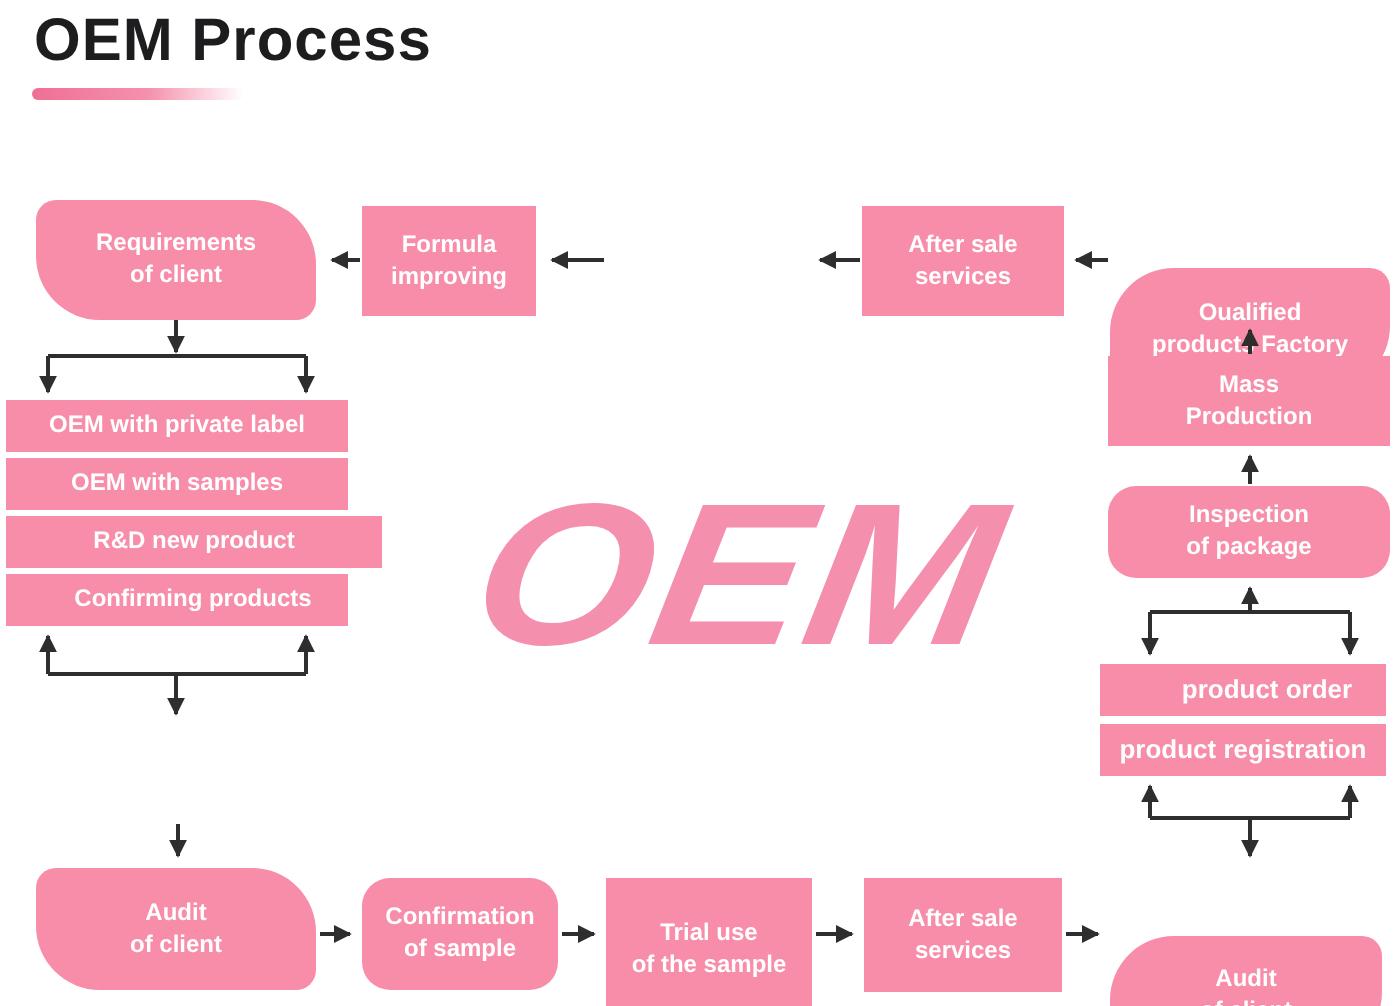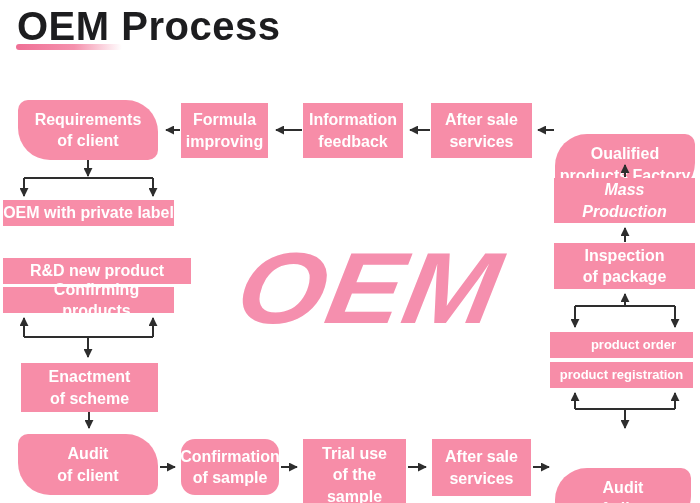--- a/index.html
+++ b/index.html
@@ -12,40 +12,40 @@
     position: relative;
     width: 700px;
     height: 503px;
     background: #ffffff;
     overflow: hidden;
   }
   .page-title {
     position: absolute;
     left: 17px;
     top: 4px;
-    font-size: 40px;
+    font-size: 30px;
     font-weight: bold;
     color: #1d1d1f;
     letter-spacing: 0.5px;
   }
   .title-underline {
     position: absolute;
     left: 16px;
     top: 44px;
     width: 106px;
     height: 6px;
     border-radius: 3px;
     background: linear-gradient(to right, #ef6f95 0%, #f591ad 55%, rgba(247,160,180,0) 100%);
   }
   .node {
     position: absolute;
     background: #f78da8;
     color: #ffffff;
     font-weight: bold;
-    font-size: 16px;
+    font-size: 12px;
     line-height: 1.32;
     display: flex;
     align-items: center;
     justify-content: center;
     text-align: center;
     white-space: pre-line;
     box-sizing: border-box;
   }
   .leaf-left  { border-radius: 10px 32px 10px 32px; }
   .leaf-right { border-radius: 32px 10px 32px 10px; margin-top: 34px; }
@@ -85,48 +85,45 @@
 
 <div id="stage">
 
   <div class="page-title">OEM Process</div>
   <div class="title-underline"></div>
 
   <div class="node leaf-left" style="left:18px; top:100px; width:140px; height:60px;">Requirements
 of client</div>
   <div class="node" style="left:181px; top:103px; width:87px; height:55px;">Formula
 improving</div>
-  <div class="node" style="left:303px; top:103px; width:100px; height:55px;">Information
-feedback</div>
   <div class="node" style="left:431px; top:103px; width:101px; height:55px;">After sale
 services</div>
   <div class="node leaf-right" style="left:555px; top:100px; width:140px; height:61px;">Oualified
 products Factory</div>
 
   <div class="node" style="left:3px; top:200px; width:171px; height:26px;">OEM with private label</div>
+  <div class="node" style="left:3px; top:229px; width:171px; height:26px;">OEM with samples</div>
   <div class="node" style="left:3px; top:258px; width:188px; height:26px;">R&amp;D new product</div>
   <div class="node" style="left:3px; top:287px; width:171px; height:26px;padding-left:16px;">Confirming products</div>
 
-  <div class="node" style="left:21px; top:363px; width:137px; height:49px;">Enactment
-of scheme</div>
 
   <div class="node leaf-left" style="left:18px; top:434px; width:140px; height:61px;">Audit
 of client</div>
   <div class="node" style="left:181px; top:439px; width:98px; height:56px;border-radius:14px;">Confirmation
 of sample</div>
   <div class="node" style="left:303px; top:439px; width:103px; height:72px;">Trial use
 of the sample</div>
   <div class="node" style="left:432px; top:439px; width:99px; height:57px;">After sale
 services</div>
   <div class="node leaf-right" style="left:555px; top:434px; width:136px; height:60px;">Audit
 of client</div>
 
-  <div class="node" style="left:554px; top:178px; width:141px; height:45px;font-style:italic;">Mass
+  <div class="node" style="left:554px; top:178px; width:141px; height:45px;">Mass
 Production</div>
-  <div class="node" style="left:554px; top:243px; width:141px; height:46px;">Inspection
+  <div class="node" style="left:554px; top:243px; width:141px; height:46px;border-radius:14px;">Inspection
 of package</div>
   <div class="node small-text" style="left:550px; top:332px; width:143px; height:26px;padding-left:24px;">product order</div>
   <div class="node small-text" style="left:550px; top:362px; width:143px; height:26px;">product registration</div>
 
   <div class="logo">OEM</div>
 
   <svg class="connectors" width="700" height="503" viewBox="0 0 700 503">
     <defs>
       <marker id="ah" viewBox="0 0 10 10" refX="9" refY="5" markerWidth="9" markerHeight="9" orient="auto" markerUnits="userSpaceOnUse">
         <path d="M0,0 L10,5 L0,10 Z" style="fill:#2e2e2e; stroke:none;"></path>

